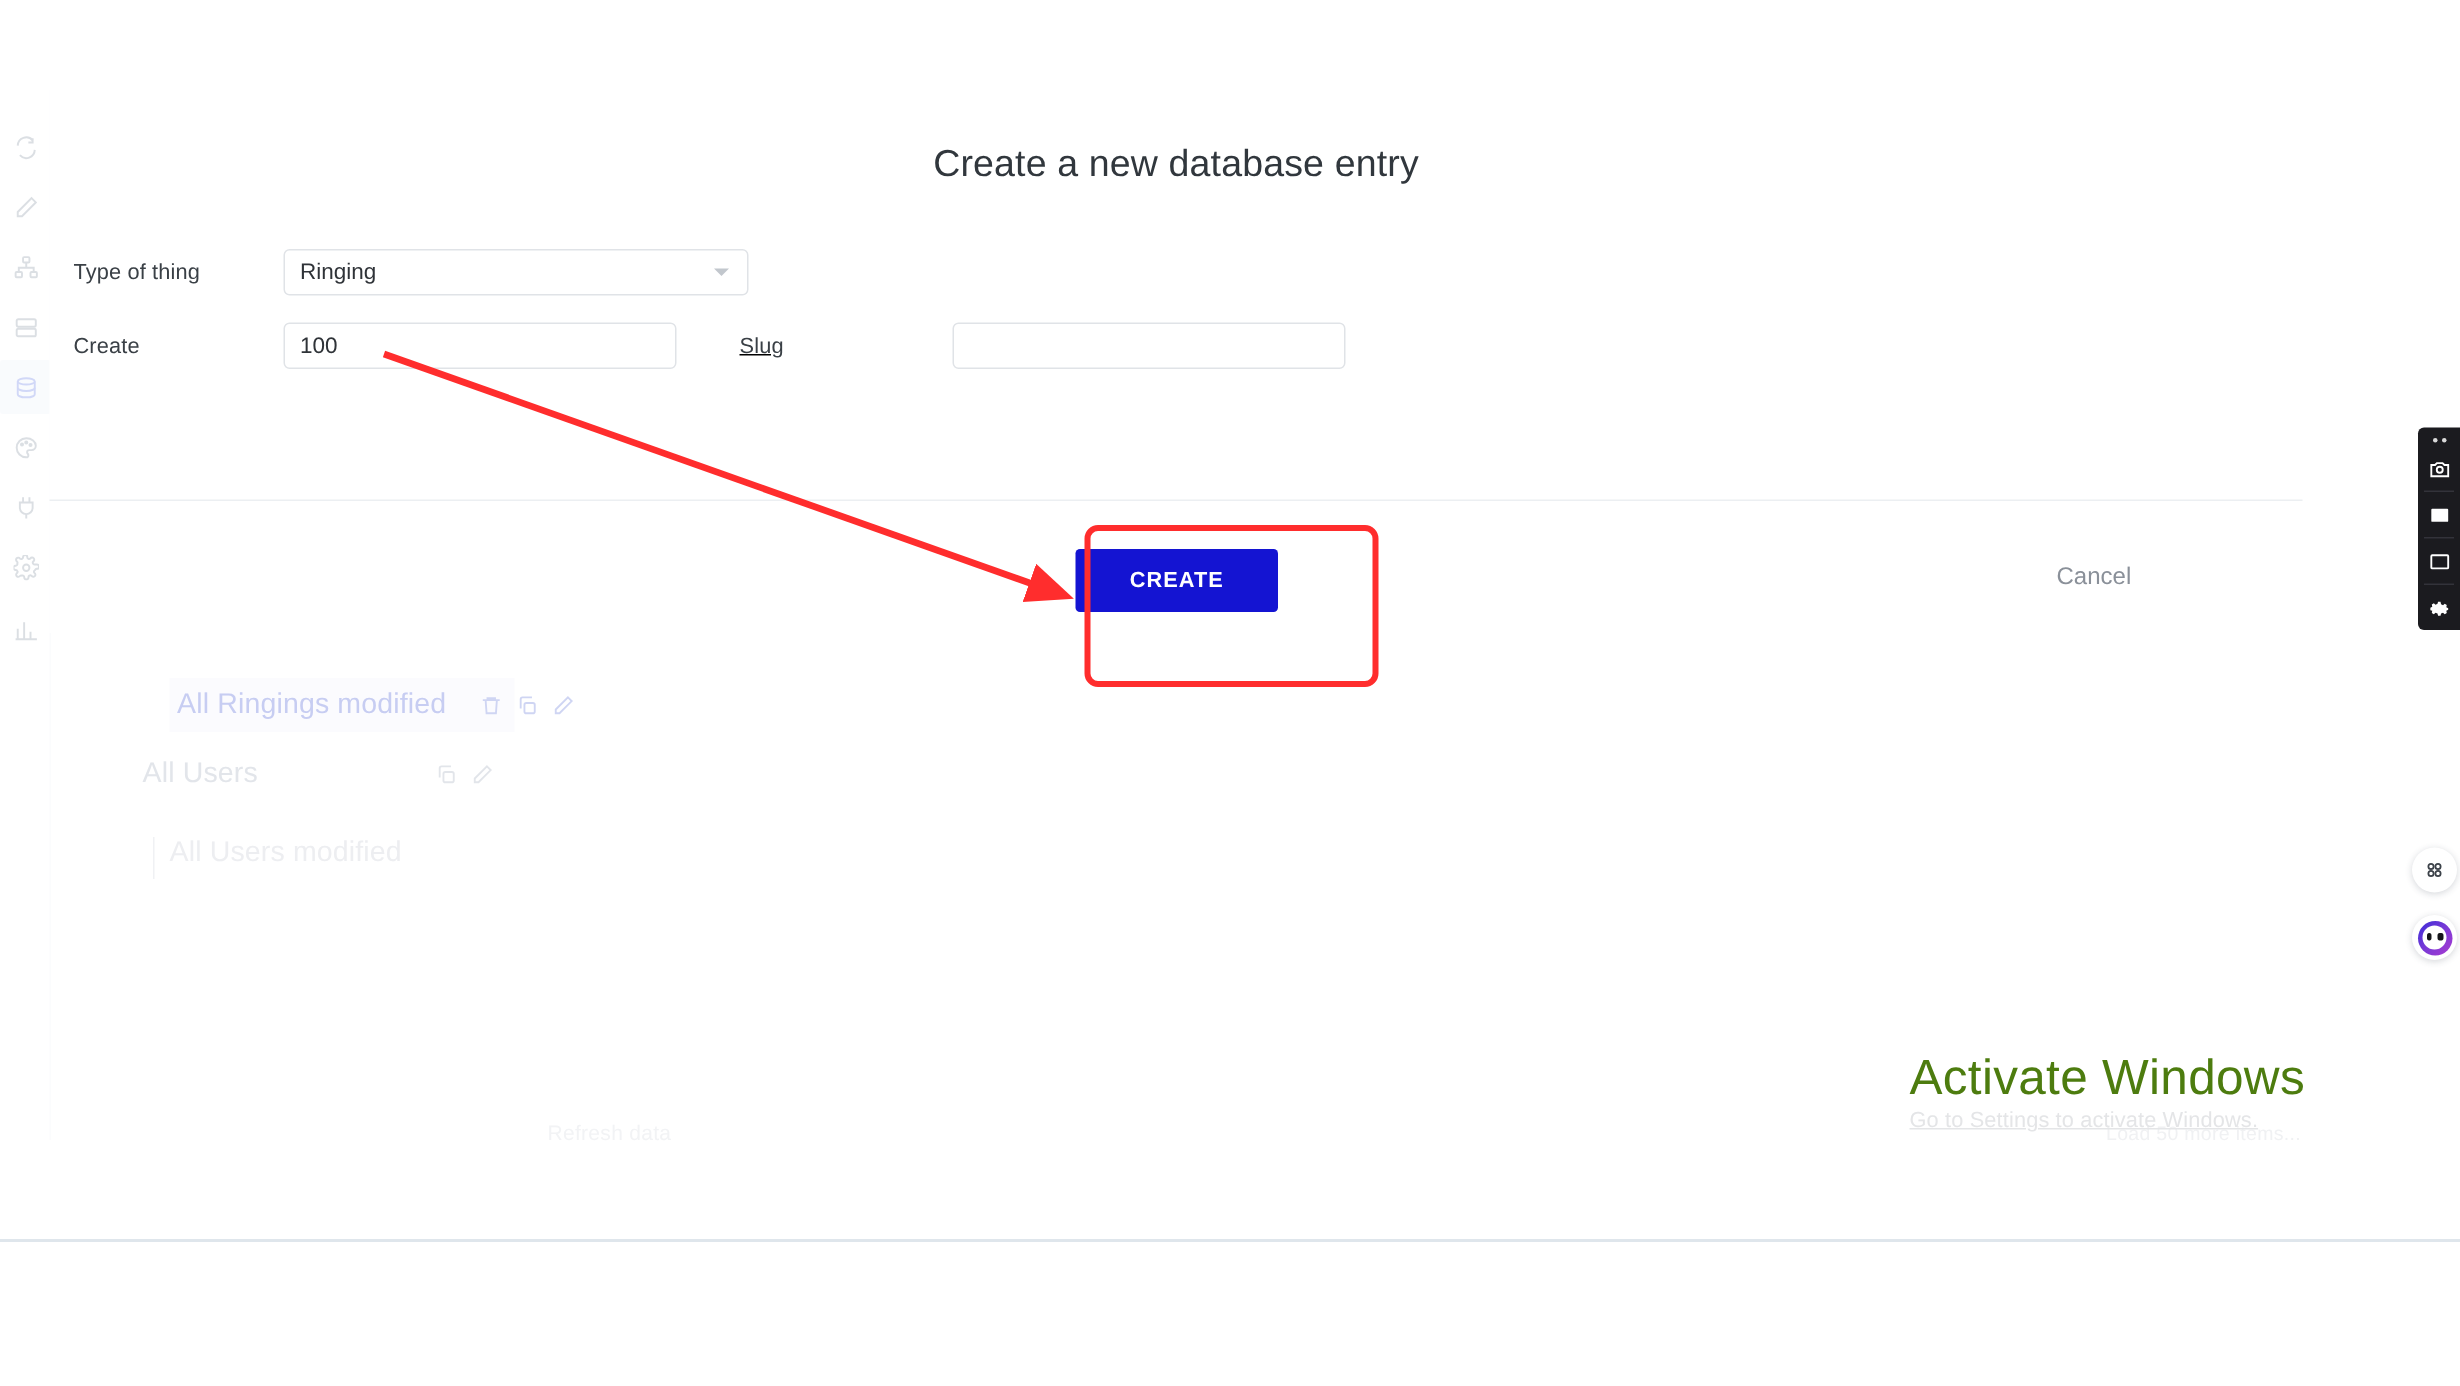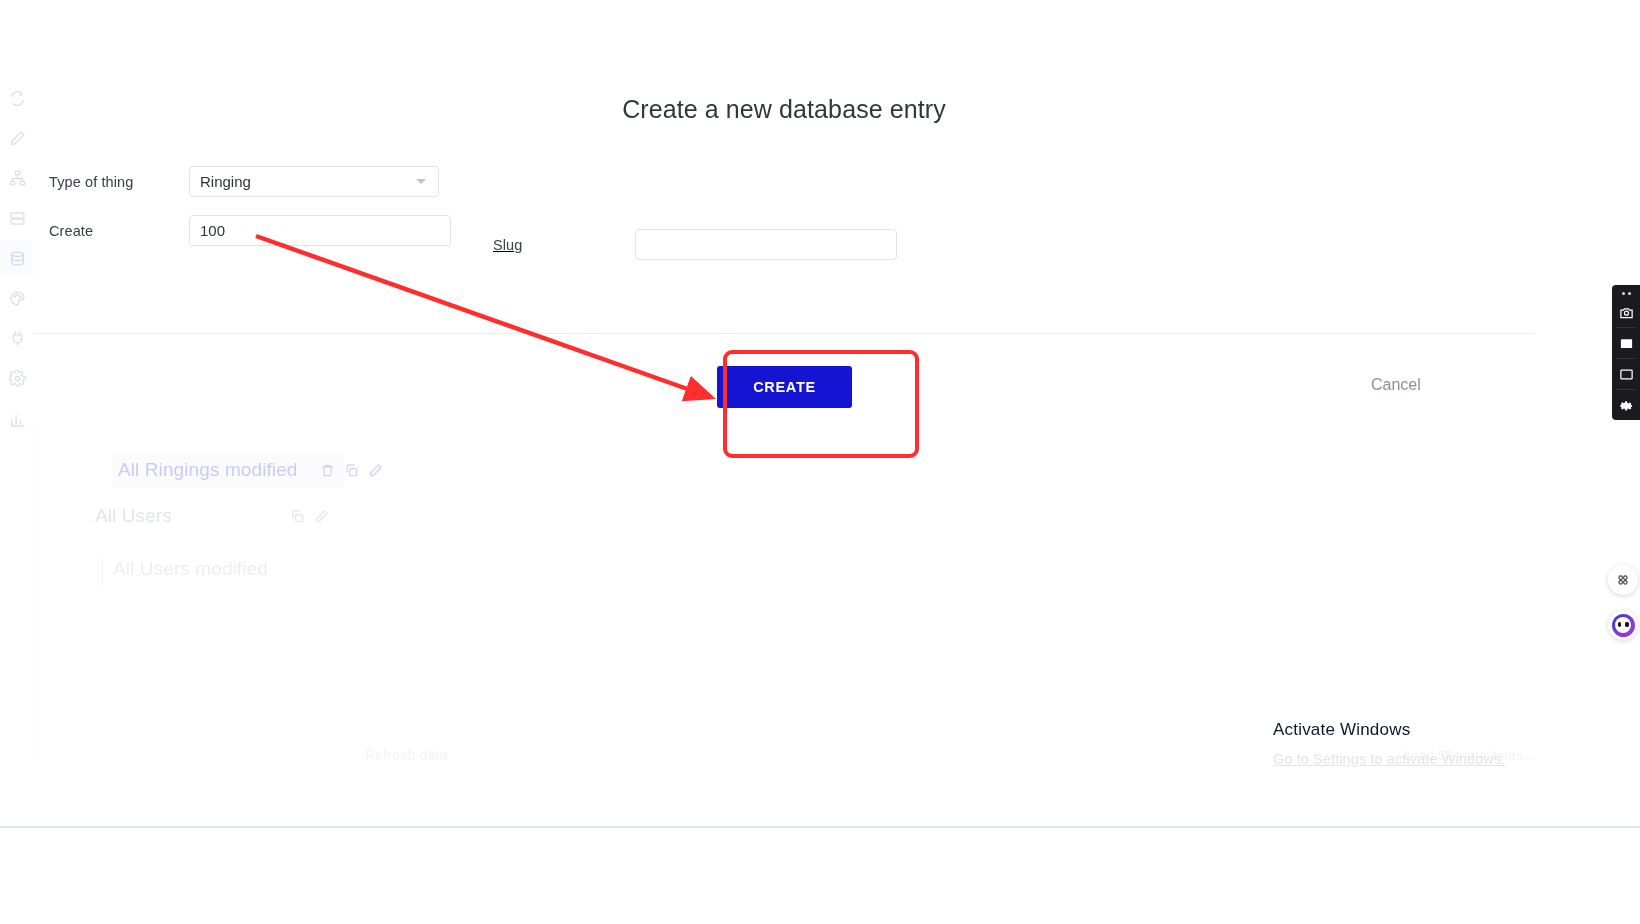--- a/index.html
+++ b/index.html
@@ -172,40 +172,40 @@
     display: flex;
     align-items: center;
     padding: 0 10px;
     font-size: 15px;
     color: #2f3338;
   }
 
   #row-type { left: 16px; top: 116px; }
   #row-type .field-label { width: 140px; }
   #select-type {
-    width: 250px;
+    width: 310px;
     justify-content: space-between;
     cursor: default;
   }
   #select-type .sel-value { font-size: 15px; color: #2f3338; }
   #select-type .caret {
     width: 0; height: 0;
     border-left: 5px solid transparent;
     border-right: 5px solid transparent;
     border-top: 5px solid #c2c7cd;
     margin-right: 2px;
   }
 
   #row-period { left: 16px; top: 165px; }
   #row-period .field-label { width: 140px; }
   #input-period {
     width: 262px;
   }
 
-  #row-slug { left: 460px; top: 179px; text-decoration: underline; }
+  #row-slug { left: 460px; top: 165px; text-decoration: underline; }
   #row-slug .field-label { width: 142px; }
   #input-slug {
     width: 262px;
   }
 
   #modal-divider {
     position: absolute;
     left: 0; top: 283px;
     width: 1502px; height: 1px;
     background: #eceff2;
@@ -337,25 +337,24 @@
 
   
   #win-watermark {
     position: absolute;
     left: 1273px;
     top: 703px;
     z-index: 40;
     text-align: left;
   }
   #win-watermark .wm-title {
-    font-size: 17px;
-    color: #0f172a;
+    font-size: 33px;
+    color: #4d7c0f;
     letter-spacing: .2px;
     line-height: 30px;
-    margin-top: 12px;
   }
   #win-watermark .wm-sub {
     font-size: 14.5px;
     color: #e4e5e7;
     letter-spacing: .1px;
     margin-top: 6px;
     text-decoration: underline;
   }
 
   

